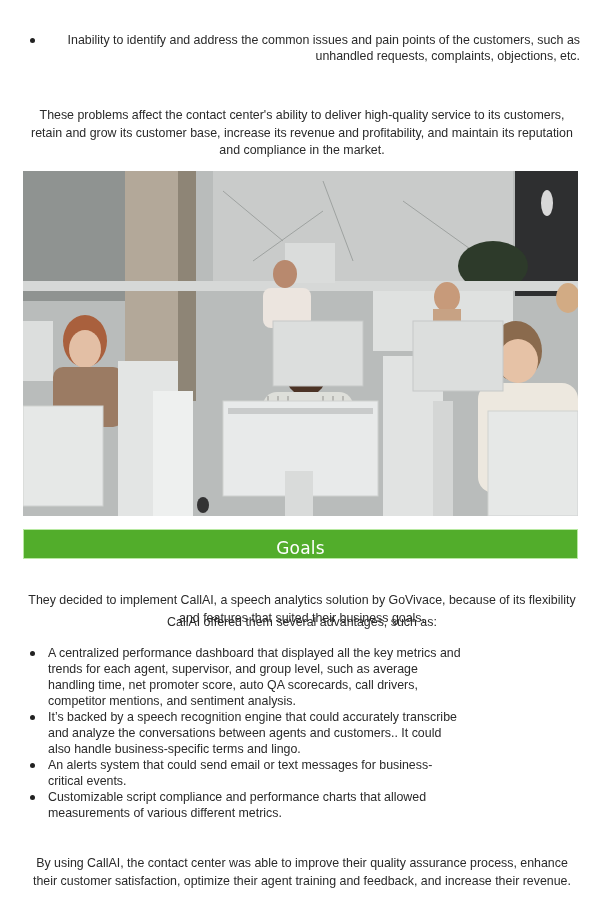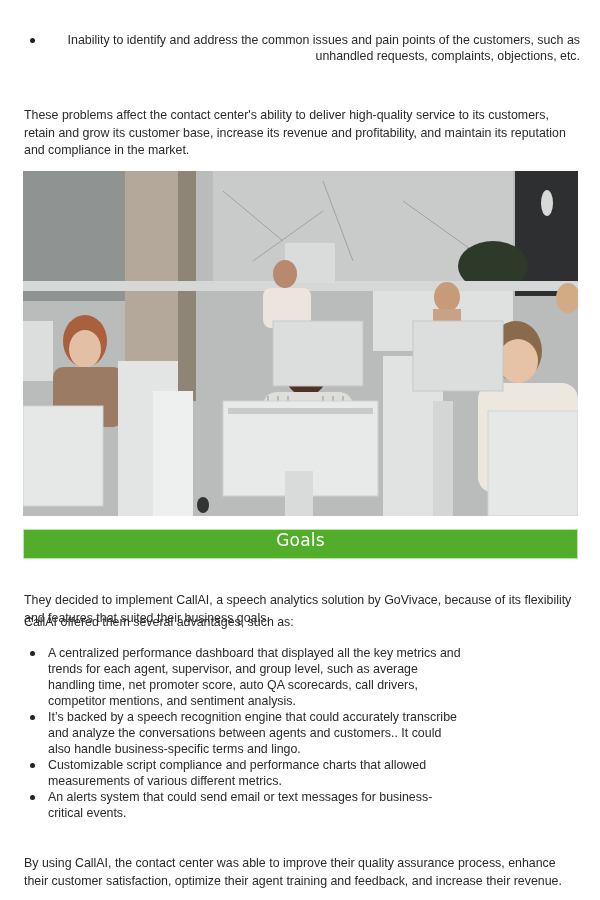--- a/index.html
+++ b/index.html
@@ -12,30 +12,30 @@
   ul.bullets li {
     position: relative; padding-left: 48px; padding-right: 20px;
     font-size: 12.4px; line-height: 16px;
   }
   ul.bullets li::before {
     content: ""; position: absolute; left: 30px; top: 6px;
     width: 5px; height: 5px; border-radius: 50%; background: #222;
   }
   p.para {
     margin: 0; padding: 0 20px 0 24px;
-    font-size: 12.4px; line-height: 17.5px;
+    font-size: 12.4px; line-height: 17.5px; text-align: center;
   }
   .photo {
     position: absolute; left: 23px; top: 171px; width: 555px; height: 345px;
     overflow: hidden; background: #bfc3c2;
   }
   .goals-banner {
     position: absolute; left: 23px; top: 529px; width: 553px; height: 28px;
     background: #52ad2b; border: 1px solid #b8e9a2;
-    display: flex; align-items: flex-start; justify-content: center;
+    display: flex; align-items: flex-end; justify-content: center;
   }
   .goals-banner span {
     color: #ffffff; font-size: 17px; font-family: "DejaVu Sans", sans-serif;
     letter-spacing: 0.2px;
   }
 </style>
 </head>
 <body>
 
 <div class="page">
@@ -111,19 +111,19 @@
     <span>Goals</span>
   </div>
 
   <p class="para" style="position:absolute; top:592px; width:556px;">They decided to implement CallAI, a speech analytics solution by GoVivace, because of its flexibility and features that suited their business goals.</p>
 
   <p class="para" style="position:absolute; top:614px; width:556px;">CallAI offered them several advantages, such as:</p>
 
   <ul class="bullets" style="position:absolute; top:645px; left:0; width:484px;">
     <li>A centralized performance dashboard that displayed all the key metrics and trends for each agent, supervisor, and group level, such as average handling time, net promoter score, auto QA scorecards, call drivers, competitor mentions, and sentiment analysis.</li>
     <li>It’s backed by a speech recognition engine that could accurately transcribe and analyze the conversations between agents and customers.. It could also handle business-specific terms and lingo.</li>
+    <li>An alerts system that could send email or text messages for business-critical events.</li>
     <li>Customizable script compliance and performance charts that allowed measurements of various different metrics.</li>
-    <li>An alerts system that could send email or text messages for business-critical events.</li>
   </ul>
 
   <p class="para" style="position:absolute; top:844px; width:556px;margin-top:11px;">By using CallAI, the contact center was able to improve their quality assurance process, enhance their customer satisfaction, optimize their agent training and feedback, and increase their revenue.</p>
 
 </div>
 
 </body></html>

